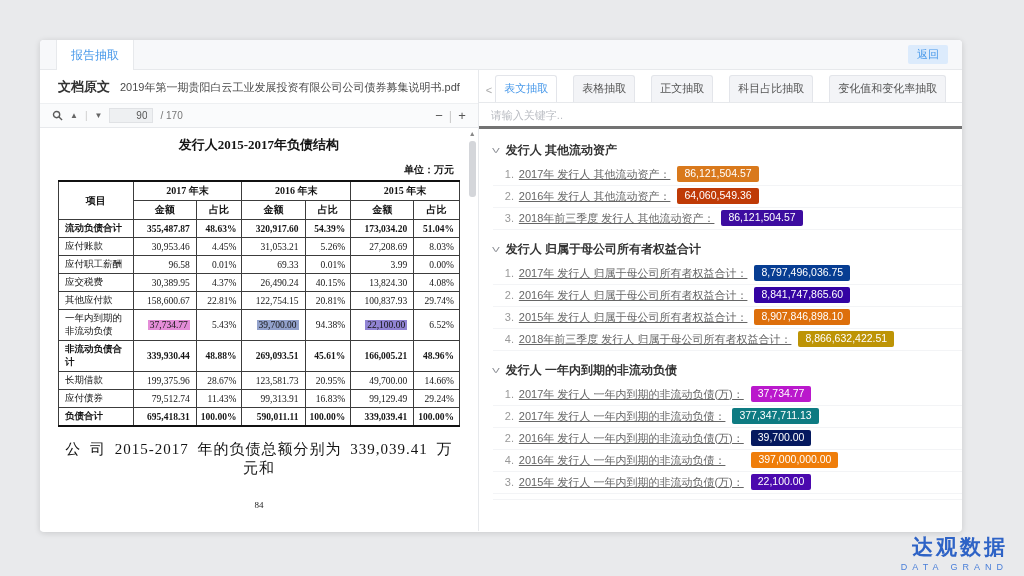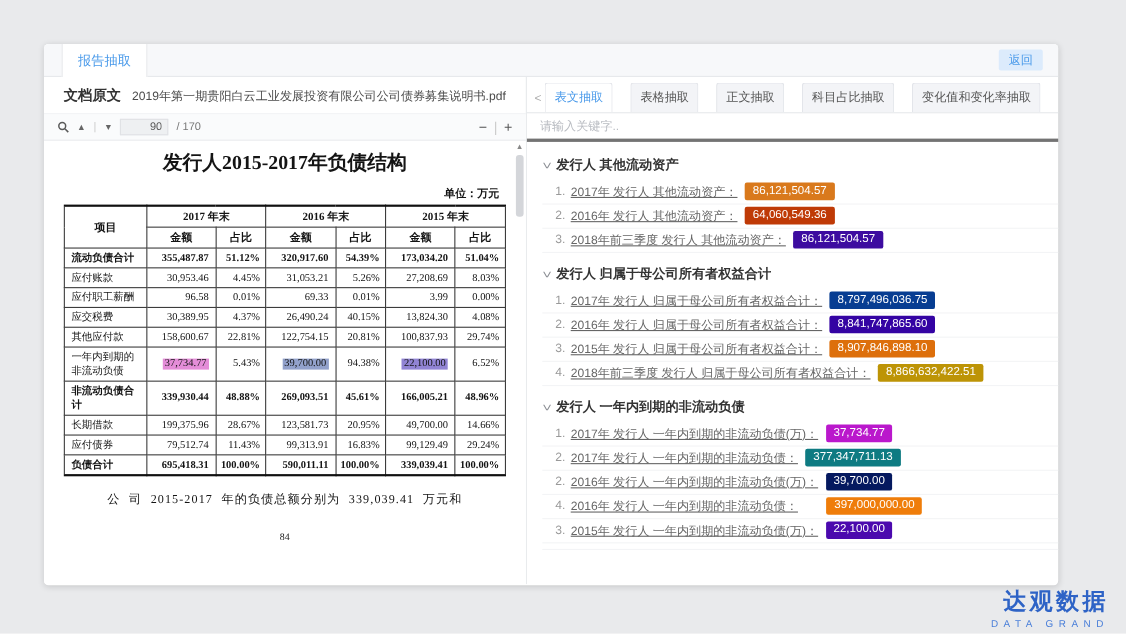--- a/index.html
+++ b/index.html
@@ -28,32 +28,32 @@
   .pdf-toolbar { height:24px; background:#fafbfc; border-bottom:1px solid #e7e9ec;
                  display:flex; align-items:center; padding:0 12px; gap:7px; color:#5a5a5a; font-size:10px; }
   .tb-arrow { font-size:8px; color:#666; }
   .tb-div { color:#ccc; }
   .page-input { width:44px; height:15px; background:#eef0f2; border:1px solid #e0e2e5;
                 font-size:10px; text-align:right; color:#555; padding:0 5px; }
   .page-total { color:#777; }
   .tb-right { margin-left:auto; display:flex; align-items:center; gap:6px; color:#555; font-size:13px; }
   .pdf-area { flex:1; position:relative; background:#fff; overflow:hidden; }
   .pdf-doc { width:402px; margin:8px auto 0; font-family:"Liberation Serif","DejaVu Serif",serif; color:#141414; }
-  .pdf-title { text-align:center; font-weight:bold; font-size:18px; }
+  .pdf-title { text-align:center; font-weight:bold; font-size:13px; }
   .pdf-unit { text-align:right; font-size:10px; font-weight:bold; margin:9px 6px 3px 0; }
   .pdf-table { width:100%; border-collapse:collapse; border-top:2.5px solid #111; border-bottom:2.5px solid #111;
                font-size:9.5px; }
   .pdf-table th, .pdf-table td { border:1px solid #3c3c3c; padding:2px 4px; }
   .pdf-table th { font-weight:bold; text-align:center; font-size:10px; }
   .pdf-table td.name { text-align:left; padding-left:6px; width:80px; }
   .pdf-table td.num { text-align:right; padding-right:6px; width:64px; }
   .pdf-table td.pct { text-align:right; padding-right:5px; width:44px; }
   .pdf-table .b { font-weight:bold; }
   .hl { padding:0 2px; }
-  .pdf-footer { text-align:center; font-size:11px; margin-top:13px; word-spacing:4px; letter-spacing:1px; }
+  .pdf-footer { text-align:center; font-size:15px; margin-top:13px; word-spacing:4px; letter-spacing:1px; }
   .pdf-pageno { text-align:center; font-size:9px; margin-top:22px; color:#222; }
   .pdf-sb { position:absolute; right:1px; top:2px; width:9px; text-align:center; }
   .pdf-sb .up { font-size:7px; color:#888; line-height:8px; }
   .pdf-sb .thumb { width:7px; height:56px; background:#d4d6da; border-radius:3px; margin:3px auto 0; }
 
   
   .right-pane { flex:1; display:flex; flex-direction:column; position:relative; }
   .right-header { padding:9px 16px 8px; font-size:13px; font-weight:bold; color:#333; border-bottom:1px solid #eef0f2; }
   .right-tabs { display:flex; align-items:flex-end; padding:5px 6px 0 4px; border-bottom:1px solid #e7e9ec;
                 overflow:hidden; white-space:nowrap; }
@@ -136,21 +136,21 @@
                 <th>金额</th>
                 <th>占比</th>
                 <th>金额</th>
                 <th>占比</th>
               </tr>
             </thead>
             <tbody id="pdf-tbody">
                 <tr>
                   <td class="name b">流动负债合计</td>
                   <td class="num b">355,487.87</td>
-                  <td class="pct b">51.12%</td>
+                  <td class="pct b">48.63%</td>
                   <td class="num b">320,917.60</td>
                   <td class="pct b">54.39%</td>
                   <td class="num b">173,034.20</td>
                   <td class="pct b">51.04%</td>
                 </tr>
                 <tr>
                   <td class="name">应付账款</td>
                   <td class="num">30,953.46</td>
                   <td class="pct">4.45%</td>
                   <td class="num">31,053.21</td>

